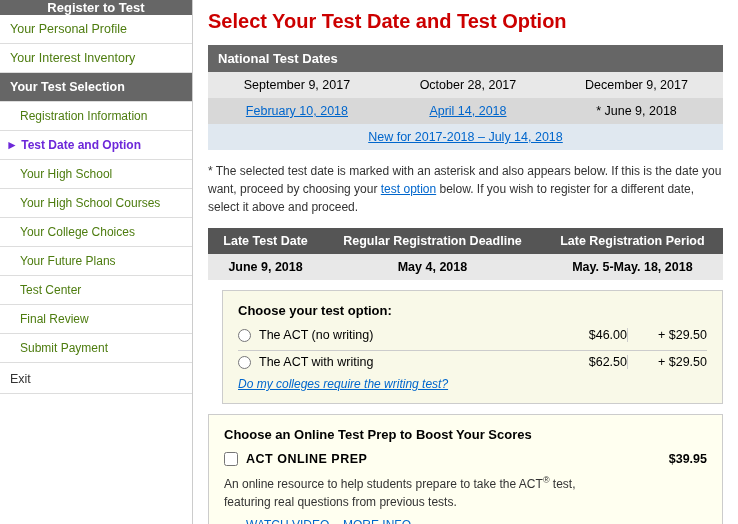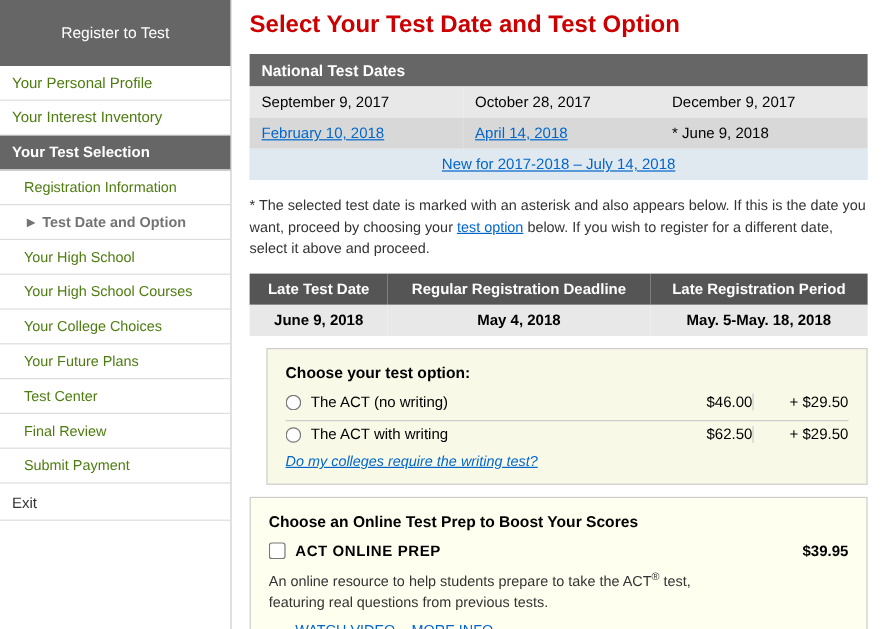--- a/index.html
+++ b/index.html
@@ -9,45 +9,45 @@
     .sidebar {
       width: 193px;
       min-width: 193px;
       background: #fff;
       border-right: 1px solid #ccc;
     }
     .sidebar-header {
       background: #666;
       color: #fff;
       text-align: center;
-      padding: 20px 5px;
-      font-weight: normal;
+      padding: 0 5px;
+      font-weight: bold;
       font-size: 13px;
     }
     .sidebar-item {
       padding: 7px 10px;
       border-bottom: 1px solid #ddd;
       color: #4d7c0f;
       cursor: pointer;
       font-size: 12.5px;
     }
     .sidebar-item.active {
       background: #666;
       color: #fff;
       font-weight: bold;
     }
     .sidebar-item.sub {
       padding-left: 20px;
       font-size: 12px;
     }
     .sidebar-item.arrow-active {
-      padding-left: 20px;
-      font-size: 12px;
-      font-weight: bold;
-      color: #737373;
+      padding-left: 6px;
+      font-size: 12px;
+      font-weight: bold;
+      color: #6d28d9;
     }
     .sidebar-item.exit {
       color: #333;
       font-size: 12.5px;
       margin-top: 2px;
     }
 
     
     .main {
       flex: 1;
@@ -79,21 +79,21 @@
       font-size: 13px;
     }
     .test-dates-table tbody tr {
       background: #e8e8e8;
     }
     .test-dates-table tbody tr:nth-child(even) {
       background: #d8d8d8;
     }
     .test-dates-table tbody td {
       padding: 6px 10px;
-      text-align: left;
+      text-align: center;
       font-size: 12.5px;
     }
     .test-dates-table tbody td a {
       color: #0066cc;
       text-decoration: underline;
     }
     .test-dates-table .new-row td {
       background: #e0e8f0;
       text-align: center;
     }

